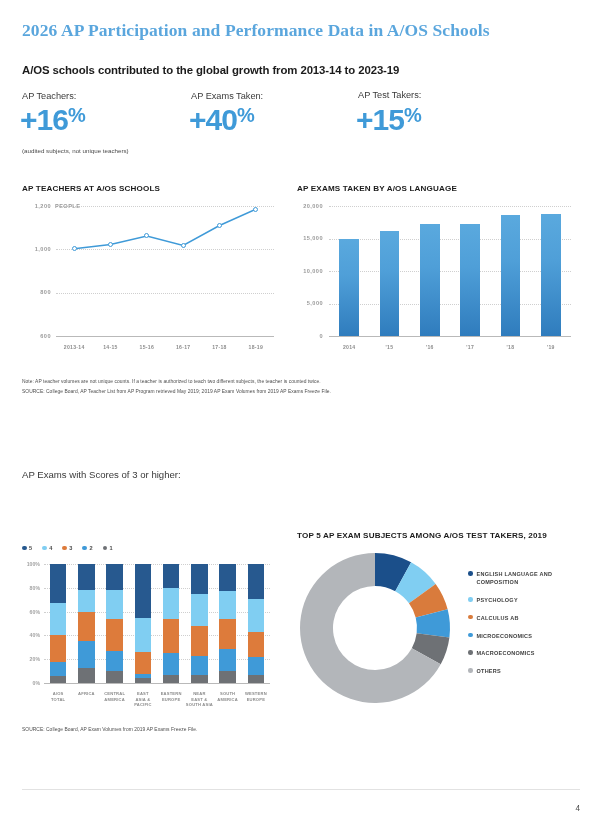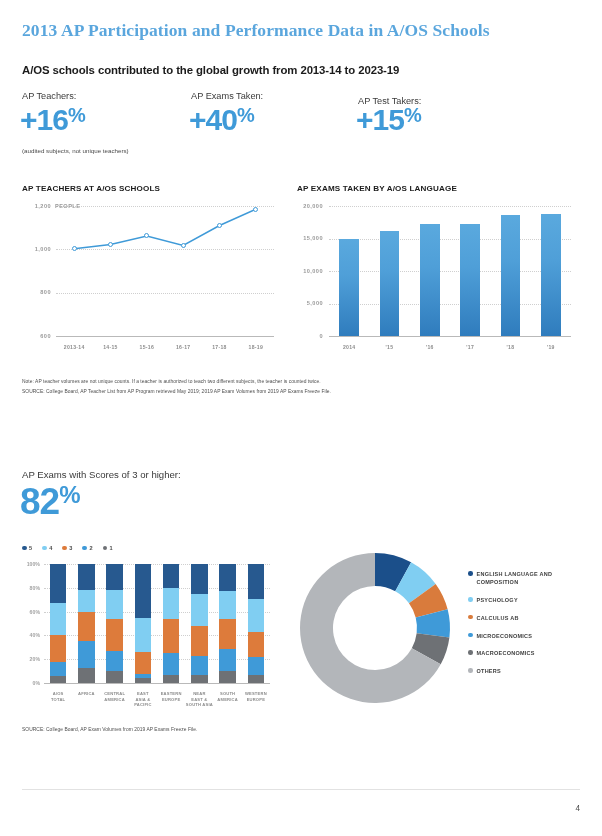--- a/index.html
+++ b/index.html
@@ -73,36 +73,36 @@
   
   .footer-rule{position:absolute;left:0;right:0;height:0;border-top:1px solid #e2e2e2;}
   .footer-txt{position:absolute;font-size:8.2px;color:#4a4a4a;white-space:nowrap;}
   .footer-pg{position:absolute;font-size:8.2px;color:#4a4a4a;}
 </style>
 </head>
 <body>
 
 <div class="page">
 
-  <div class="main-title">2013 AP Participation and Performance Data in A/OS Schools</div>
+  <div class="main-title">2026 AP Participation and Performance Data in A/OS Schools</div>
 
   <div class="section-head" style="left:22px;top:64px;">A/OS schools contributed to the global growth from 2013-14 to 2023-19</div>
 
   <div class="kpi-label" style="left:22px;top:91px;">AP Teachers:</div>
   <div class="kpi-value" style="left:20px;top:105px;">
     <span>+16</span><span class="pct">%</span>
   </div>
   <div class="kpi-note" style="left:22px;top:147px;">(audited subjects, not unique teachers)</div>
 
   <div class="kpi-label" style="left:191px;top:91px;">AP Exams Taken:</div>
   <div class="kpi-value" style="left:189px;top:105px;">
     <span>+40</span><span class="pct">%</span>
   </div>
 
-  <div class="kpi-label" style="left:358px;top:96px;">AP Test Takers:</div>
+  <div class="kpi-label" style="left:358px;top:90px;">AP Test Takers:</div>
   <div class="kpi-value" style="left:356px;top:105px;">
     <span>+15</span><span class="pct">%</span>
   </div>
 
   <div class="chart-title" style="left:22px;top:184px;">AP TEACHERS AT A/OS SCHOOLS</div>
   <div id="line-chart" style="left:22px;top:198px;width:258px;height:160px;">
       <div class="axisline" style="left:34px;top:138px;width:218px;"></div>
       <div class="axis-lbl" style="left:0px;top:134.8px;width:29px;text-align:right;">600</div>
       <div class="gridline" style="left:34px;top:94.66666666666667px;width:218px;"></div>
       <div class="axis-lbl" style="left:0px;top:91.46666666666667px;width:29px;text-align:right;">800</div>
@@ -152,23 +152,20 @@
       <div class="tick-x" style="left:193.33333333333334px;top:146px;width:40.333333333333336px;">'18</div>
       <div class="bar" style="left:244.15333333333334px;top:15.800000000000011px;width:19.36px;height:122.19999999999999px;bottom:auto;"></div>
       <div class="tick-x" style="left:233.66666666666669px;top:146px;width:40.333333333333336px;">'19</div>
     </div>
 
   <div class="note" style="left:22px;top:379px;">Note: AP teacher volumes are not unique counts. If a teacher is authorized to teach two different subjects, the teacher is counted twice.</div>
   <div class="note" style="left:22px;top:389px;">SOURCE: College Board, AP Teacher List from AP Program retrieved May 2019; 2019 AP Exam Volumes from 2019 AP Exams Freeze File.</div>
 
 
   <div class="kpi-label" style="left:22px;top:469px;font-size:9.6px;">AP Exams with Scores of 3 or higher:</div>
-  <div class="kpi-value" style="left:20px;top:483px;font-size:37px;">
-    <span>82</span><span class="pct" style="font-size:24px;">%</span>
-  </div>
 
   <div class="legend-row" id="stack-legend" style="left:22px;top:545px;">
       <div class="legend-item">
         <span class="legend-dot" style="background:#27598f;"></span>
         <span class="legend-txt">5</span>
       </div>
       <div class="legend-item">
         <span class="legend-dot" style="background:#80cef2;"></span>
         <span class="legend-txt">4</span>
       </div>
@@ -257,20 +254,21 @@
       <div class="stack-col" style="left:225.6825px;top:6px;width:16.384999999999998px;height:119px;bottom:auto;">
         <div class="seg" style="height:8.33px;background:#6e7175;"></div>
         <div class="seg" style="height:17.849999999999998px;background:#3f9ad8;"></div>
         <div class="seg" style="height:24.99px;background:#dd7b3b;"></div>
         <div class="seg" style="height:33.32px;background:#80cef2;"></div>
         <div class="seg" style="height:34.51px;background:#27598f;"></div>
       </div>
       <div class="xcat" style="left:219.75px;top:133px;width:28.25px;">WESTERN<br>EUROPE</div>
     </div>
 
+  <div class="chart-title" style="left:297px;top:531px;">TOP 5 AP EXAM SUBJECTS AMONG A/OS TEST TAKERS, 2019</div>
   <div id="donut-wrap" style="left:297px;top:548px;width:290px;height:165px;">
       <div class="slice-lbl" style="left:92.54835839914402px;top:23.33788507397508px;">8%</div>
       <div class="slice-lbl" style="left:116.68674412143363px;top:36.118502426618114px;">7%</div>
       <div class="slice-lbl" style="left:130.93238256926213px;top:55.091911443443244px;">6%</div>
       <div class="slice-lbl" style="left:136.3845636130539px;top:76.32675460753516px;">6%</div>
       <div class="slice-lbl" style="left:133.63680620326647px;top:98.07749417093441px;">6%</div>
       <div class="slice-lbl dark" style="left:20px;top:109.77892282139673px;">67%</div>
       <svg width="170" height="165" style="position:absolute;left:0;top:0;">
         <path d="M78,5 A75,75 0 0 1 114.13152555762865,14.276998996710233 L98.23365431227205,43.19511943815773 A42,42 0 0 0 78,38 Z" fill="#1b4f8a"></path>
         <path d="M114.13152555762865,14.276998996710233 A75,75 0 0 1 138.67627457812105,35.916106078064516 L111.97871376374779,55.313019403716126 A42,42 0 0 0 98.23365431227205,43.19511943815773 Z" fill="#80cef2"></path>

